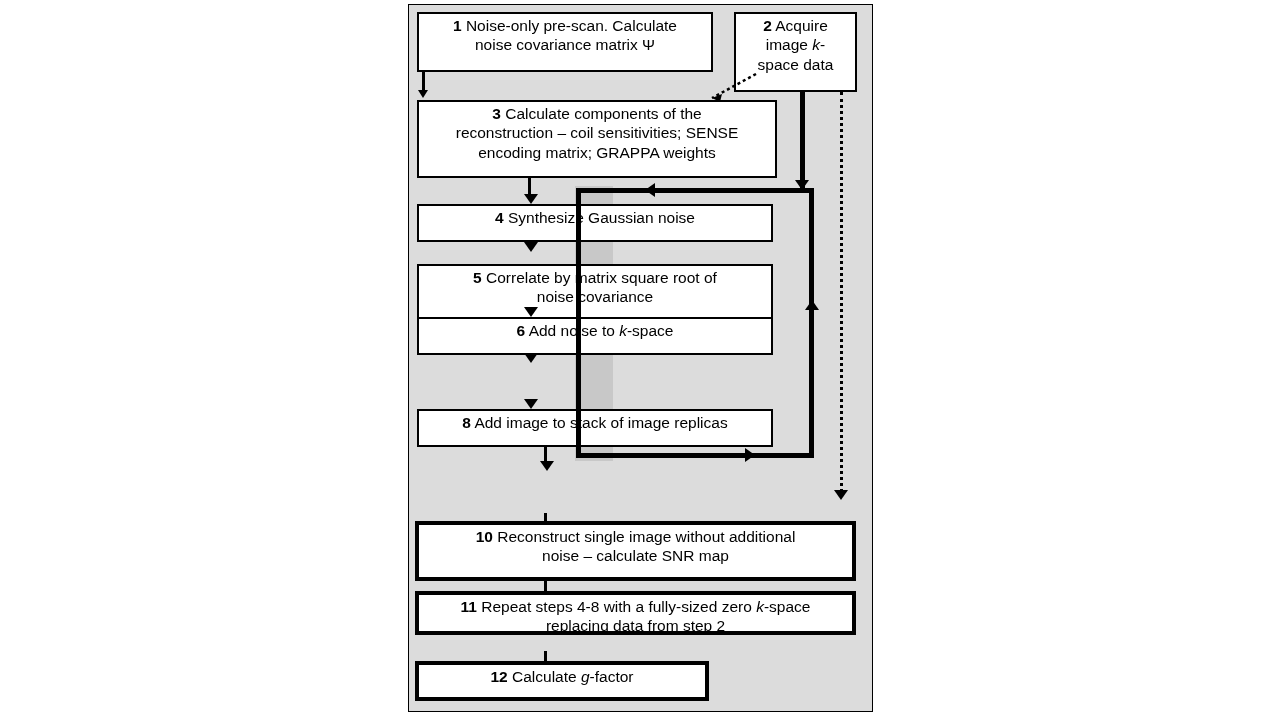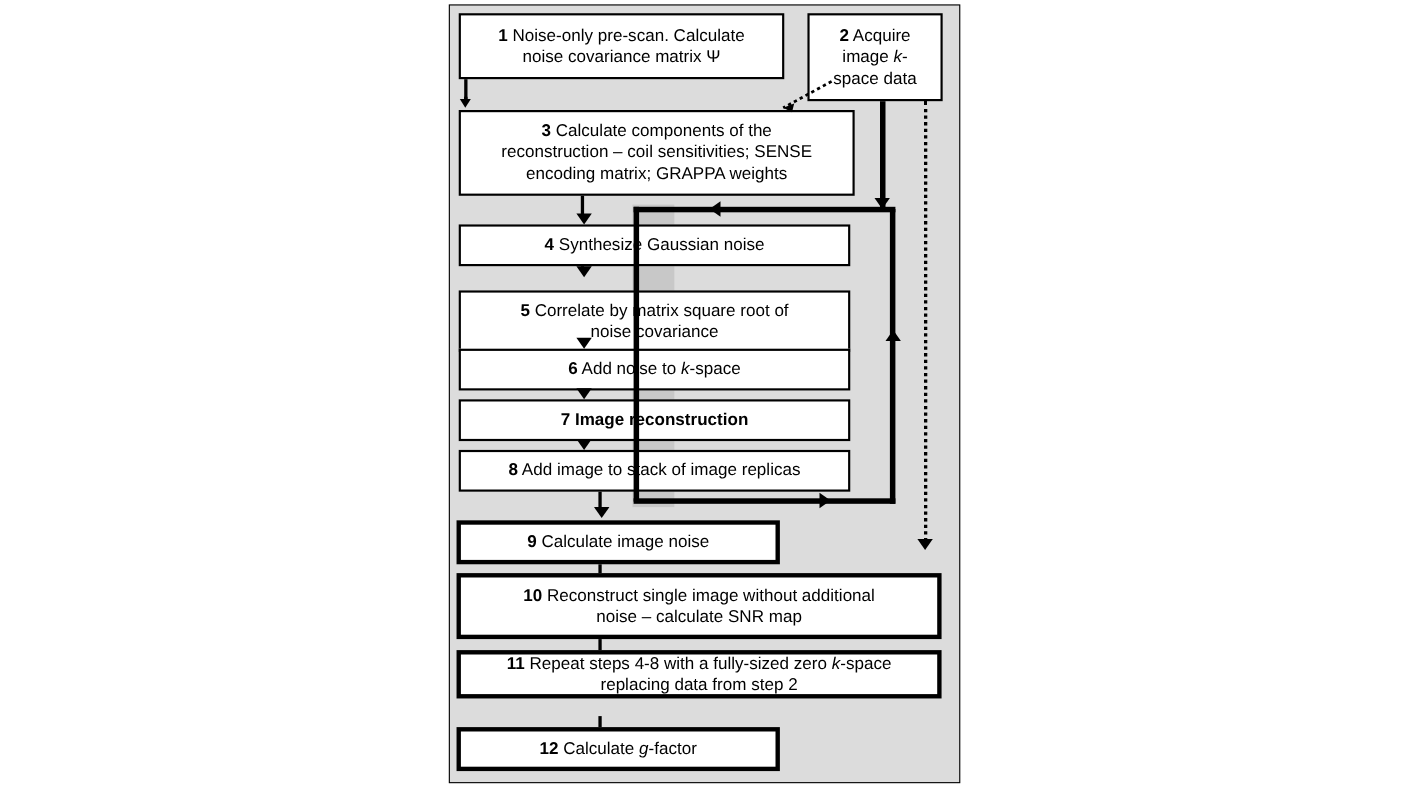--- a/index.html
+++ b/index.html
@@ -41,21 +41,20 @@
     background: #c8c8c8;
     border: 0;
   }
 
   .box {
     position: absolute;
     background: #ffffff;
     border: 2px solid #000000;
     box-sizing: border-box;
     display: flex;
-    align-items: center;
     justify-content: center;
     text-align: center;
     font-size: 15.5px;
     line-height: 1.25;
     color: #000000;
     padding: 2px 6px;
   }
 
   .box.thick {
     border-width: 4px;
@@ -186,40 +185,28 @@
     </div>
   </div>
 
   <div class="box" style="left:417px; top:317px; width:356px; height:38px;">
     <div>
       <span class="num">6</span>
       <span>Add noise to </span><span class="ital">k</span><span>-space</span>
     </div>
   </div>
 
-  <div class="box" style="left:417px; top:363px; width:356px; height:38px;">
-    <div>
-      <span class="num">7</span>
-      <span class="bold">Image reconstruction</span>
-    </div>
-  </div>
 
   <div class="box" style="left:417px; top:409px; width:356px; height:38px;">
     <div>
       <span class="num">8</span>
       <span>Add image to stack of image replicas</span>
     </div>
   </div>
 
-  <div class="box thick" style="left:415px; top:473px; width:294px; height:40px;">
-    <div>
-      <span class="num">9</span>
-      <span>Calculate image noise</span>
-    </div>
-  </div>
 
   <div class="box thick" style="left:415px; top:521px; width:441px; height:60px;">
     <div>
       <span class="num">10</span>
       <span>Reconstruct single image without additional</span><br>
       <span>noise – calculate SNR map</span>
     </div>
   </div>
 
   <div class="box thick" style="left:415px; top:591px; width:441px; height:44px;">

